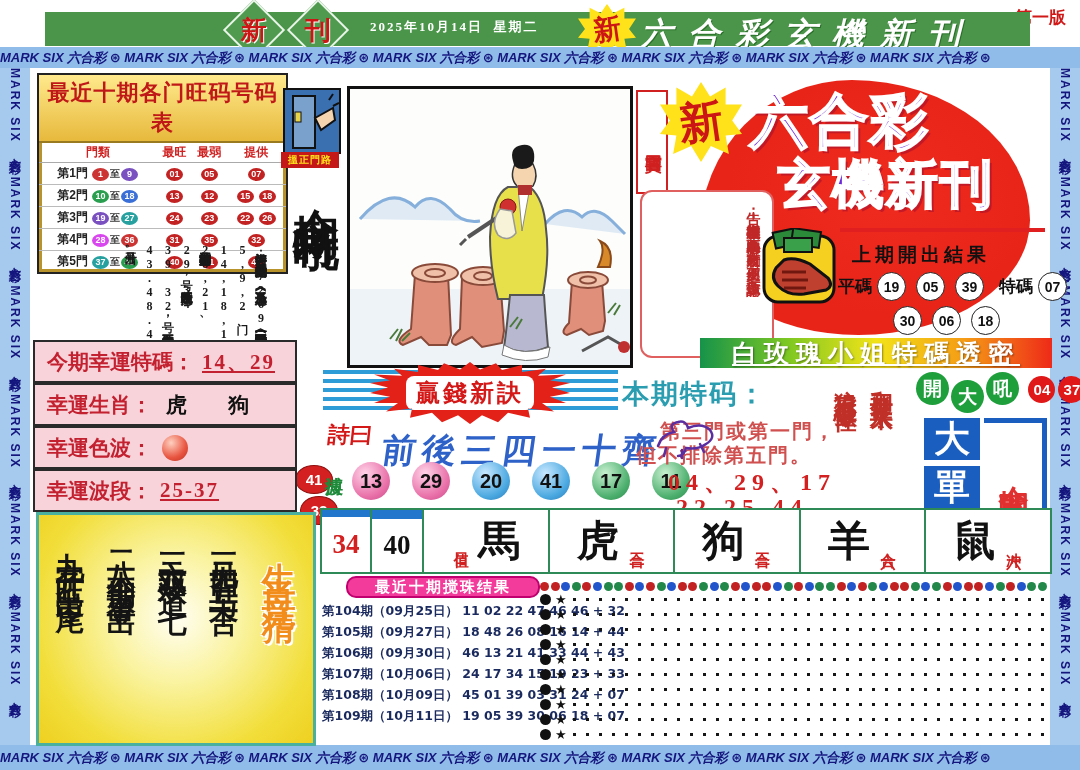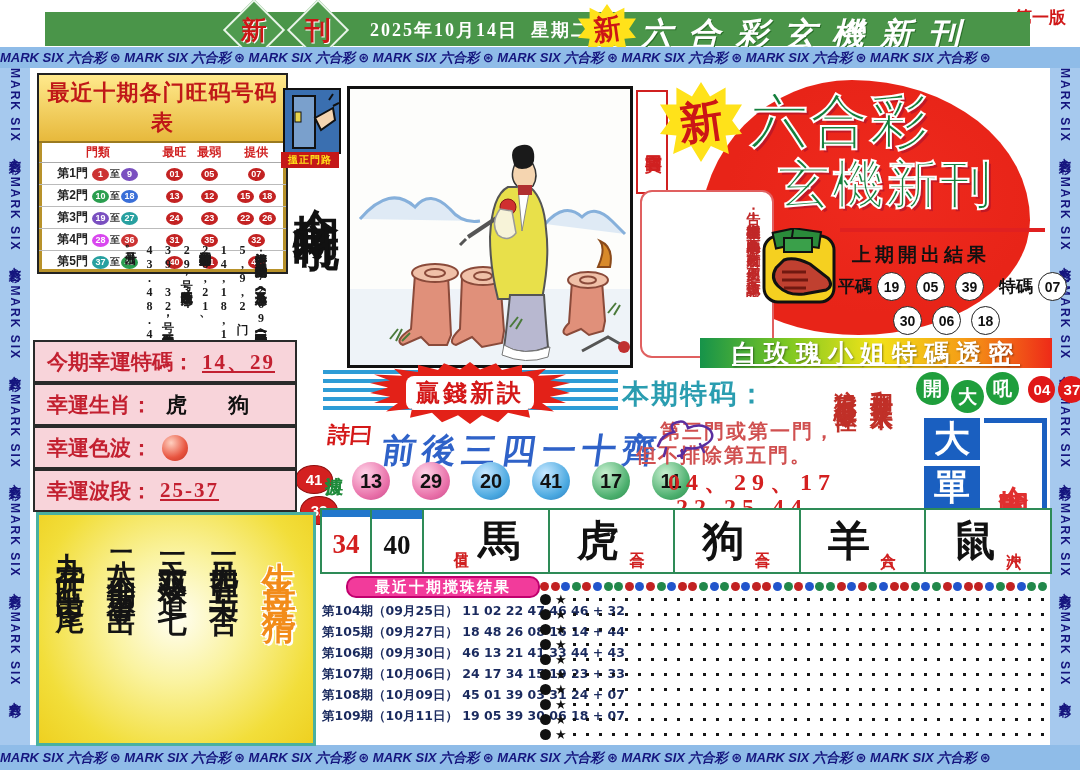--- a/index.html
+++ b/index.html
@@ -13,21 +13,21 @@
   .strip-v{background:#a6c9ee;color:#15157e;font-weight:bold;font-size:12px;overflow:hidden;
            writing-mode:vertical-rl;text-orientation:mixed;line-height:30px;letter-spacing:2px;}
   .edition{color:#d01818;font-weight:bold;font-size:17px;font-family:"Liberation Serif",serif;}
 
   
   .green-bar{background:#4a9549;}
   .diamond{width:40px;height:40px;background:#4f9a4e;border:2px solid #e8f4e8;transform:rotate(45deg);
            display:flex;align-items:center;justify-content:center;}
   .diamond span{transform:rotate(-45deg);color:#cc1616;font-weight:900;font-size:26px;
                 font-family:"Liberation Serif",serif;text-shadow:1px 1px 0 #fff;}
-  .date-txt{color:#fff;font-weight:bold;font-size:18px;font-family:"Liberation Serif",serif;letter-spacing:2px;}
+  .date-txt{color:#fff;font-weight:bold;font-size:13px;font-family:"Liberation Serif",serif;letter-spacing:2px;}
   .mast-green{color:#fff;font-weight:900;font-size:32px;font-style:italic;letter-spacing:16px;
               font-family:"Liberation Serif",serif;text-shadow:1px 1px 0 #2a6e2a;}
   .starburst{clip-path:polygon(50% 0,61% 18%,80% 7%,80% 28%,100% 28%,88% 48%,100% 65%,80% 67%,84% 90%,62% 80%,50% 100%,38% 80%,16% 90%,20% 67%,0 65%,12% 48%,0 28%,20% 28%,20% 7%,39% 18%);
              background:#ffe21a;display:flex;align-items:center;justify-content:center;}
   .starburst span{color:#cc1616;font-weight:900;font-family:"Liberation Serif",serif;transform:rotate(-8deg);}
 
   
   .wang{border:2px solid #222;background:#fff;box-shadow:0 0 0 3px #b8922a inset;}
   .wang-title{background:linear-gradient(180deg,#ffe98c,#e7b93c);color:#c01818;font-weight:900;
               font-size:22px;text-align:center;letter-spacing:1px;padding:3px 0;border-bottom:2px solid #9a7a20;}
@@ -70,21 +70,21 @@
   .zbox .zline{writing-mode:vertical-rl;text-orientation:upright;color:#141414;font-size:29px;font-weight:900;
         font-family:"Liberation Serif",serif;letter-spacing:9px;}
 
   
   .cartoon{border:3px solid #111;box-shadow:0 0 0 2px #f5ecc8 inset;background:#fdfdfb;}
 
   
   .xunbao{border:2px solid #d02020;background:#fff;writing-mode:vertical-rl;text-orientation:upright;
           color:#d02020;font-weight:900;font-size:17px;text-align:center;font-family:"Liberation Serif",serif;padding:4px 1px;}
   .red-blob{background:radial-gradient(ellipse at 55% 45%,#ef2a1e 0%,#e82418 60%,#e82418 100%);border-radius:46% 54% 52% 48%/60% 55% 45% 40%;}
-  .mast-big{color:#15803d;font-weight:400;font-family:"Liberation Serif",serif;line-height:1.02;
+  .mast-big{color:#6d28d9;font-weight:700;font-family:"Liberation Serif",serif;line-height:1.02;
             -webkit-text-stroke:2px #fff;text-shadow:3px 3px 0 rgba(120,0,60,.35);letter-spacing:2px;white-space:nowrap;}
   .notice{border:2px solid #e06060;border-radius:12px;background:#fff;writing-mode:vertical-rl;text-orientation:upright;
           color:#c02828;font-weight:bold;font-size:14px;line-height:1.9;font-family:"Liberation Serif",serif;padding:8px 6px;}
   .lastres-title{font-weight:900;font-size:19px;color:#111;font-family:"Liberation Serif",serif;letter-spacing:4px;}
   .lastres-label{font-weight:900;font-size:17px;color:#111;font-family:"Liberation Serif",serif;}
   .num-circle{width:27px;height:27px;border-radius:50%;border:1.5px solid #222;background:#fff;color:#111;
               display:inline-flex;align-items:center;justify-content:center;font-weight:bold;font-size:14px;margin:0 5px;}
   .rainbow{background:linear-gradient(90deg,#16934a,#7ec822,#f2e318,#f59c16,#ee2a18);display:flex;align-items:center;
            justify-content:center;color:#fff;font-weight:900;font-size:25px;letter-spacing:7px;
            font-family:"Liberation Serif",serif;text-shadow:1px 1px 2px rgba(0,0,0,.4);text-decoration:underline;}

